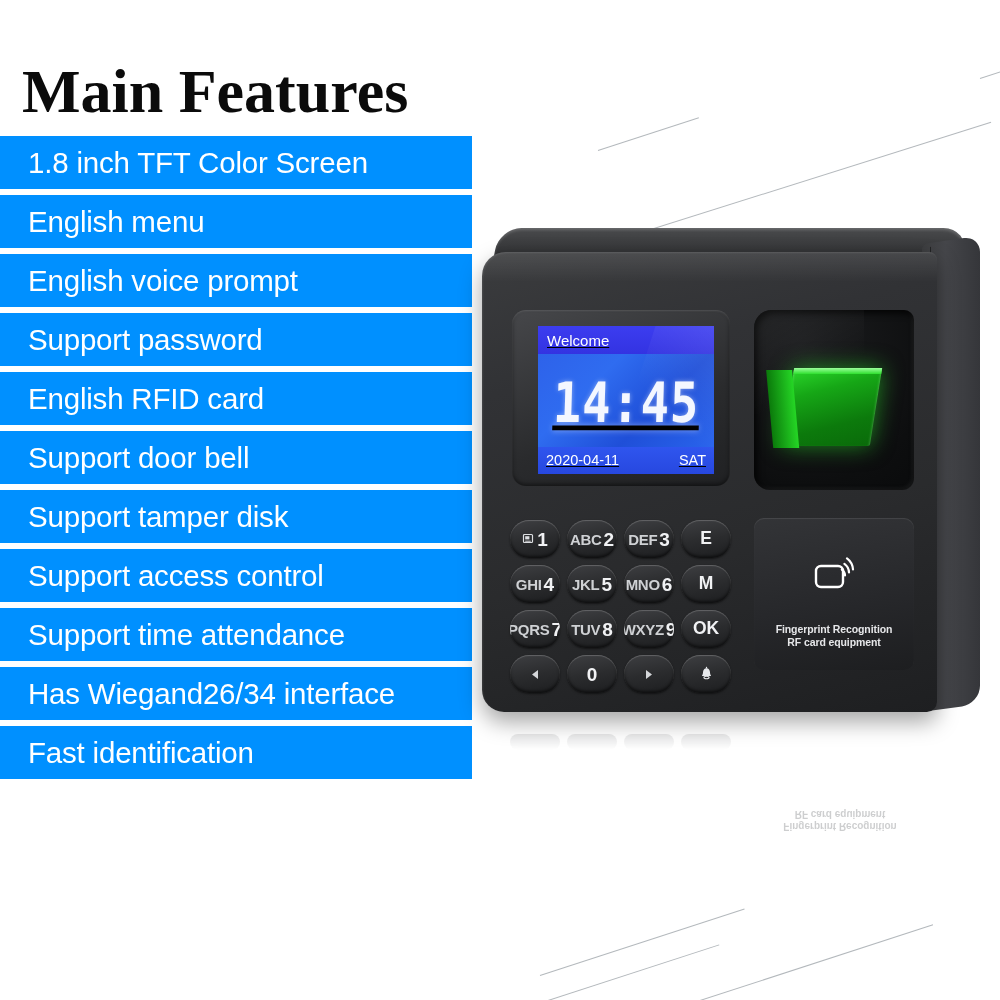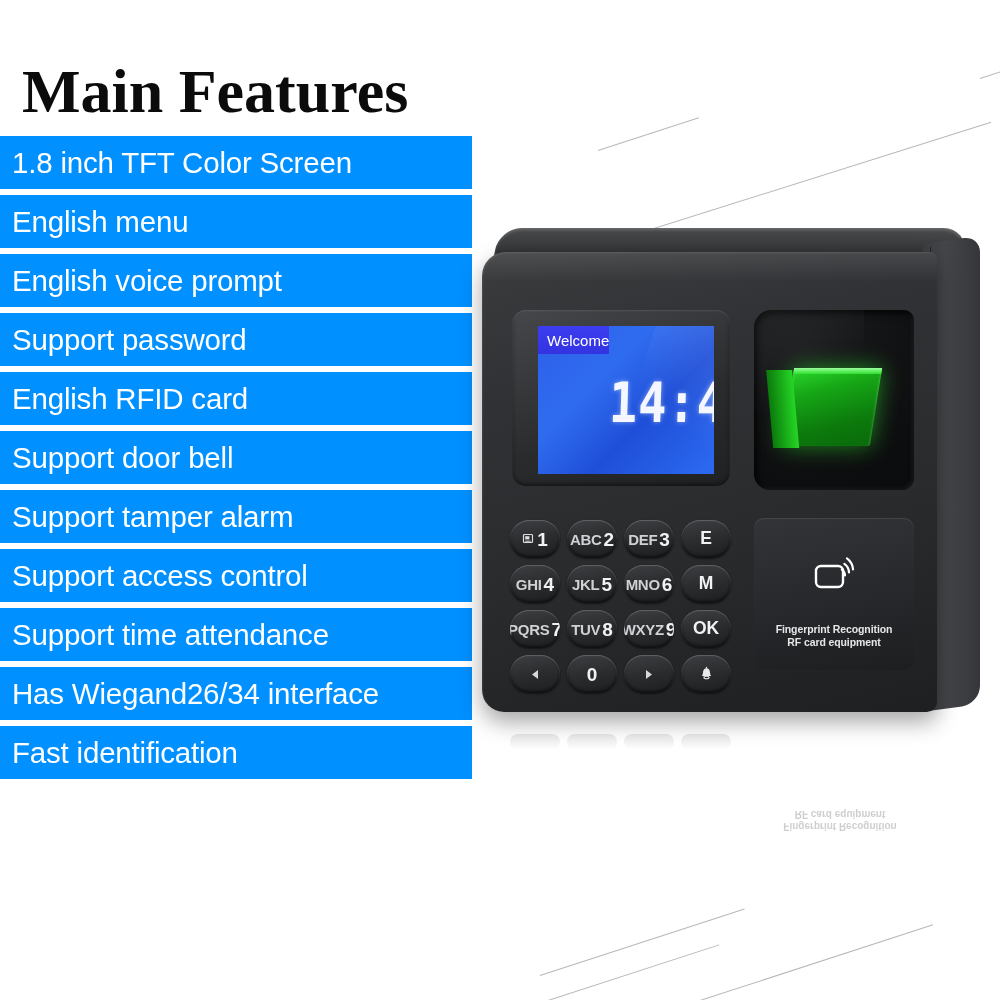--- a/index.html
+++ b/index.html
@@ -53,21 +53,21 @@
     top: 136px;
     width: 472px;
   }
   .feature-bar {
     height: 53px;
     margin-bottom: 6px;
     background: #0090ff;
     display: flex;
     align-items: center;
     box-sizing: border-box;
-    padding-left: 12px;
+    padding-left: 28px;
   }
   .feature-bar .label {
     color: #ffffff;
     font-size: 29.5px;
     line-height: 1;
     white-space: nowrap;
     letter-spacing: -.2px;
   }
 
   
@@ -141,22 +141,23 @@
   }
   .lcd {
     position: absolute;
     left: 26px;
     top: 16px;
     width: 176px;
     height: 148px;
     background: linear-gradient(135deg,#2d5fe8 0%,#2f6cf0 35%,#1f4fd8 62%,#2c6af2 100%);
     overflow: hidden;
     display: flex;
-    flex-direction: row;
+    flex-direction: column;
     justify-content: space-between;
+    text-decoration: underline;
   }
   .lcd:after{
     content:"";
     position:absolute; right:-30px; top:-40px; width:110px; height:230px;
     background: linear-gradient(210deg, rgba(255,255,255,.16), rgba(255,255,255,0) 60%);
     transform: rotate(18deg);
     pointer-events:none;
   }
   .lcd-top {
     background: #3b39e8;
@@ -370,21 +371,21 @@
     <div class="feature-bar">
         <span class="label">Support password</span>
       </div>
     <div class="feature-bar">
         <span class="label">English RFID card</span>
       </div>
     <div class="feature-bar">
         <span class="label">Support door bell</span>
       </div>
     <div class="feature-bar">
-        <span class="label">Support tamper alarm</span>
+        <span class="label">Support tamper disk</span>
       </div>
     <div class="feature-bar">
         <span class="label">Support access control</span>
       </div>
     <div class="feature-bar">
         <span class="label">Support time attendance</span>
       </div>
     <div class="feature-bar">
         <span class="label">Has Wiegand26/34 interface</span>
       </div>

